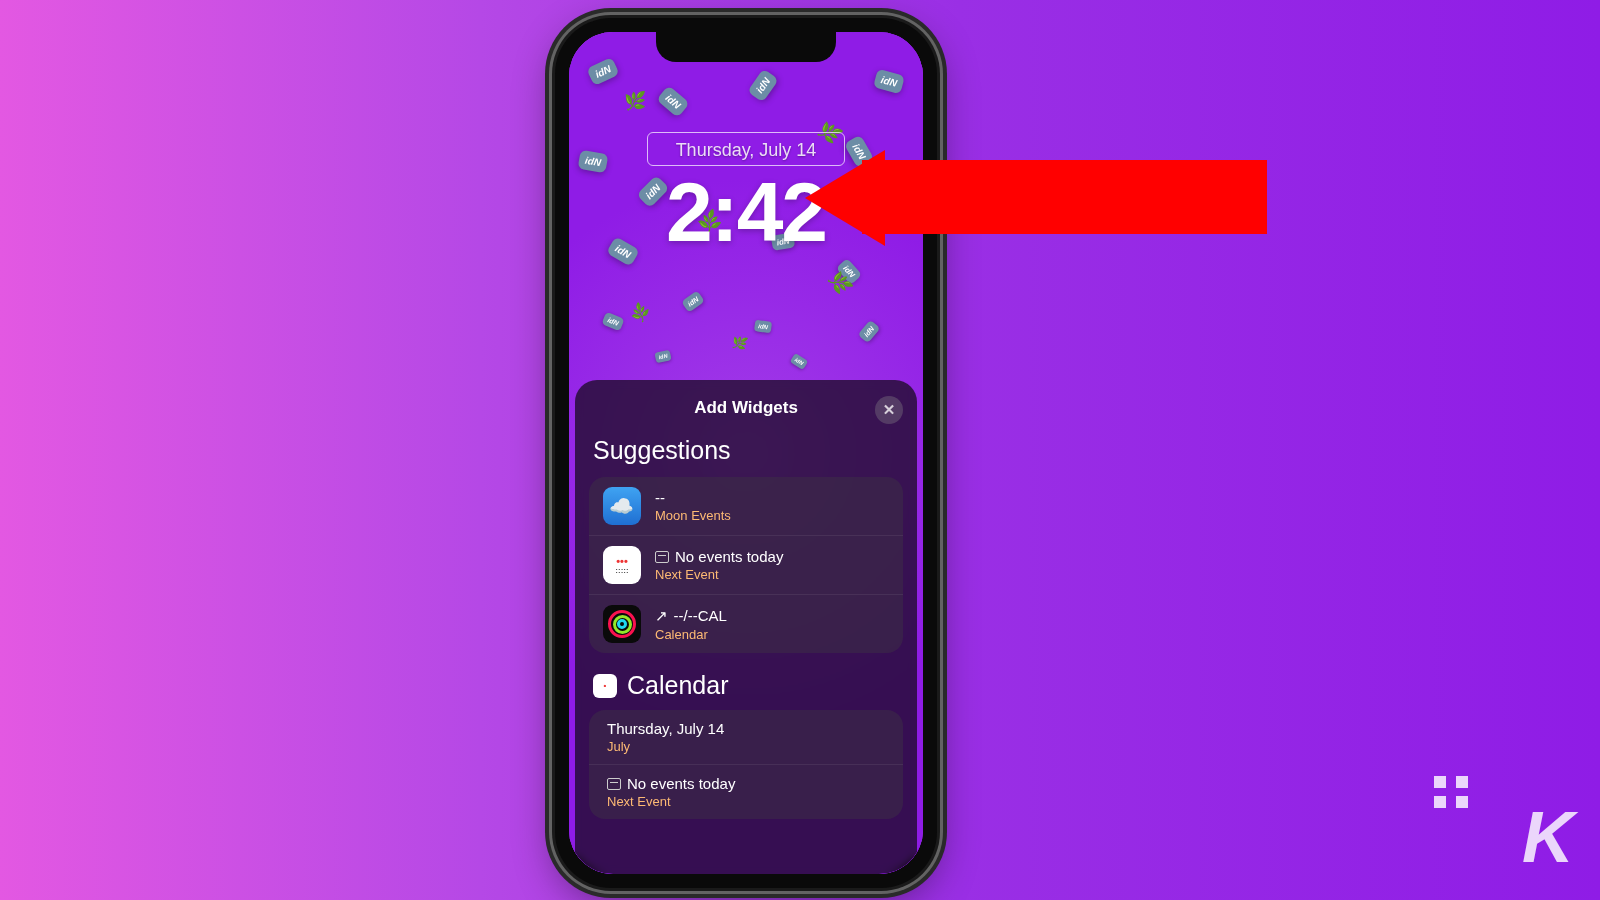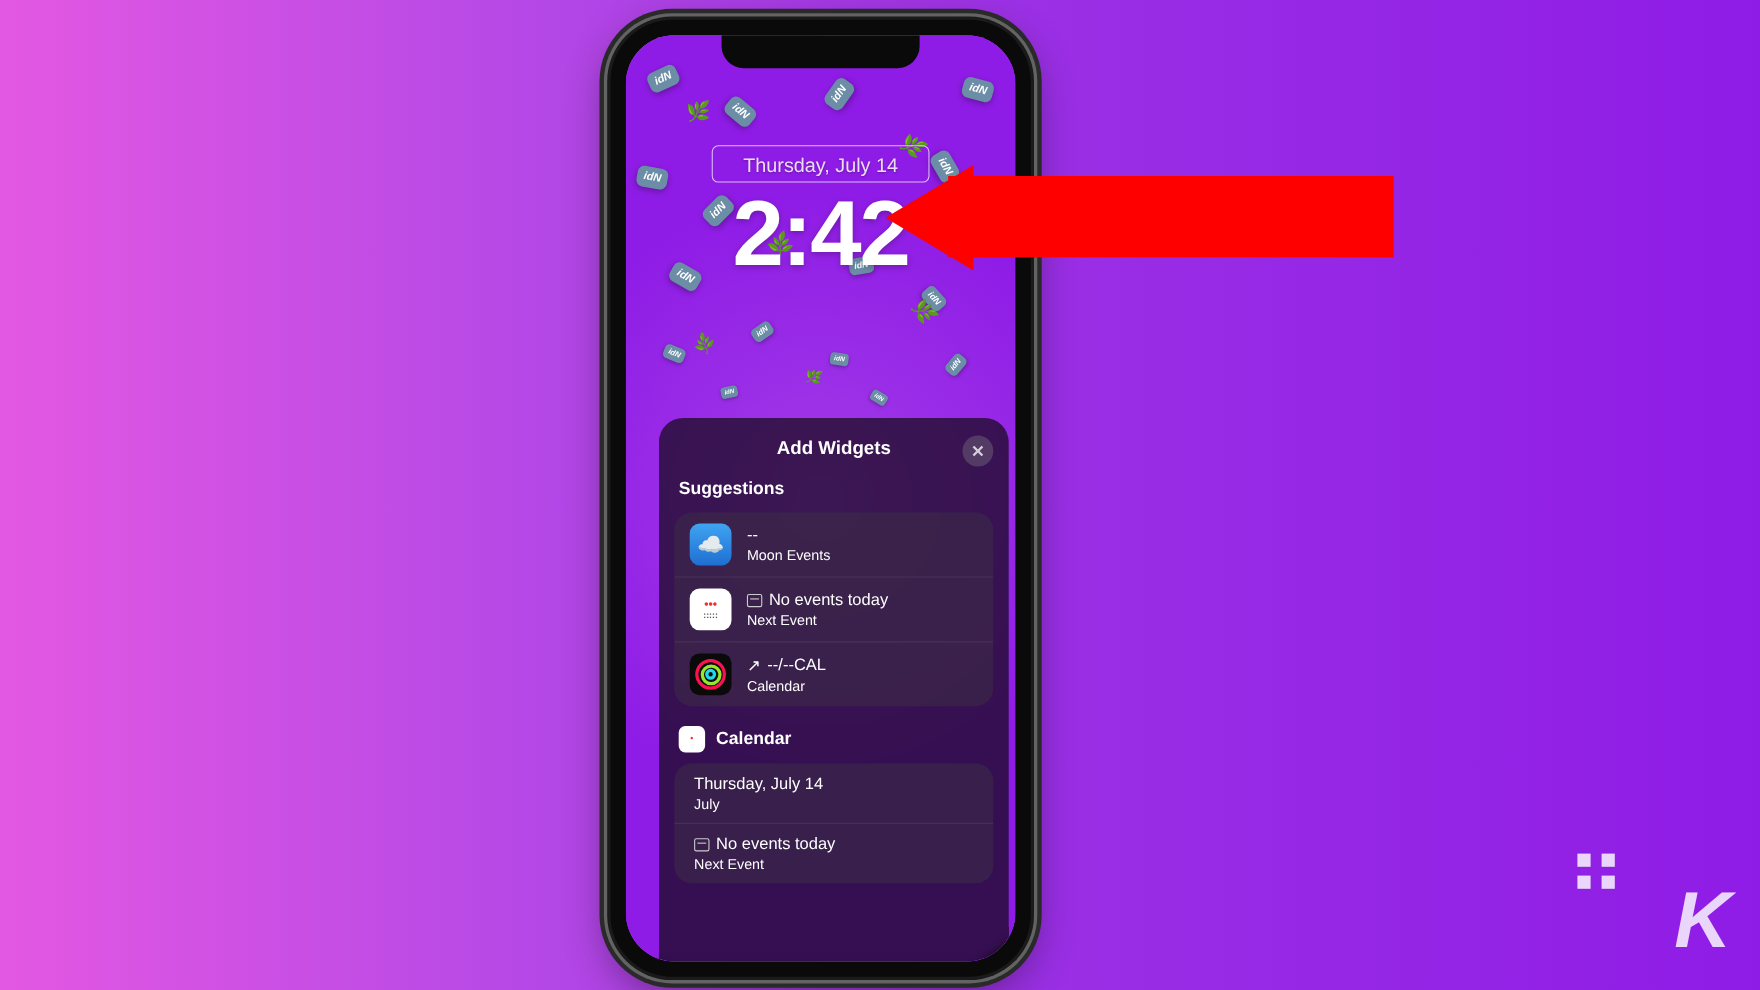--- a/index.html
+++ b/index.html
@@ -55,34 +55,33 @@
 .lock-clock {
   position: absolute; top: 132px; left: 0; right: 0; text-align: center;
   color: #ffffff; font-size: 84px; font-weight: 700; letter-spacing: -2px;
   text-shadow: 0 2px 6px rgba(0,0,0,.25);
 }
 .sheet {
   position: absolute; left: 6px; right: 6px; top: 348px; bottom: 0;
   background: rgba(20,10,25,.72); backdrop-filter: blur(4px);
   border-radius: 22px 22px 0 0; padding: 18px 14px 0;
   color: #fff;
-  margin-left: 24px;
 }
 .sheet-header {
   display: flex; justify-content: center; align-items: center; position: relative;
   margin-bottom: 18px;
 }
 .sheet-title { font-size: 17px; font-weight: 600; }
 .close-btn {
   position: absolute; right: 0; top: -2px; width: 28px; height: 28px; border-radius: 50%;
   background: rgba(120,110,125,.45); display: flex; align-items: center; justify-content: center;
   cursor: pointer;
 }
 .close-x { color: #d7d0da; font-size: 15px; font-weight: bold; }
-.section-title { font-size: 16px; font-weight: 700; margin: 6px 4px 12px; }
+.section-title { font-size: 25px; font-weight: 400; margin: 6px 4px 12px; }
 .section-title-row { display: flex; align-items: center; gap: 10px; margin: 18px 4px 10px; }
 .card {
   background: rgba(60,45,70,.55); border-radius: 16px; overflow: hidden;
 }
 .row {
   display: flex; align-items: center; gap: 14px; padding: 10px 14px;
   border-bottom: 1px solid rgba(255,255,255,.07);
   cursor: pointer;
 }
 .row:last-child { border-bottom: none; }
@@ -95,21 +94,21 @@
 .appicon.calendar { background: #fff; color: #e33; font-size: 11px; font-weight: bold; flex-direction: column; line-height: 1; }
 .appicon.calendar .dots { font-size: 8px; color: #555; }
 .appicon.activity { background: #0a0a0a; position: relative; }
 .ring { position: absolute; border-radius: 50%; border: 3px solid; }
 .ring.r1 { width: 28px; height: 28px; border-color: #fa114f; }
 .ring.r2 { width: 19px; height: 19px; border-color: #92e82a; }
 .ring.r3 { width: 10px; height: 10px; border-color: #1fd8f0; }
 .appicon.sm { width: 24px; height: 24px; border-radius: 6px; font-size: 8px; }
 .row-text { display: flex; flex-direction: column; gap: 2px; }
 .row-title { font-size: 15px; font-weight: 500; color: #fff; display: flex; align-items: center; gap: 6px; }
-.row-sub { font-size: 13px; color: #ffffff; }
+.row-sub { font-size: 13px; color: #fdba74; }
 .mini-glyph { display: inline-block; width: 14px; height: 12px; border: 1.5px solid #ccc; border-radius: 2px; position: relative; }
 .mini-glyph::before { content:""; position:absolute; top:3px; left:2px; right:2px; height:1.5px; background:#ccc; }
 .arrow-annotation {
   position: absolute; top: 160px; left: 862px; width: 405px; height: 74px;
   background: #ff0000; z-index: 20;
 }
 .arrow-head {
   position: absolute; top: 150px; left: 805px; width: 0; height: 0; z-index: 21;
   border-top: 48px solid transparent;
   border-bottom: 48px solid transparent;

